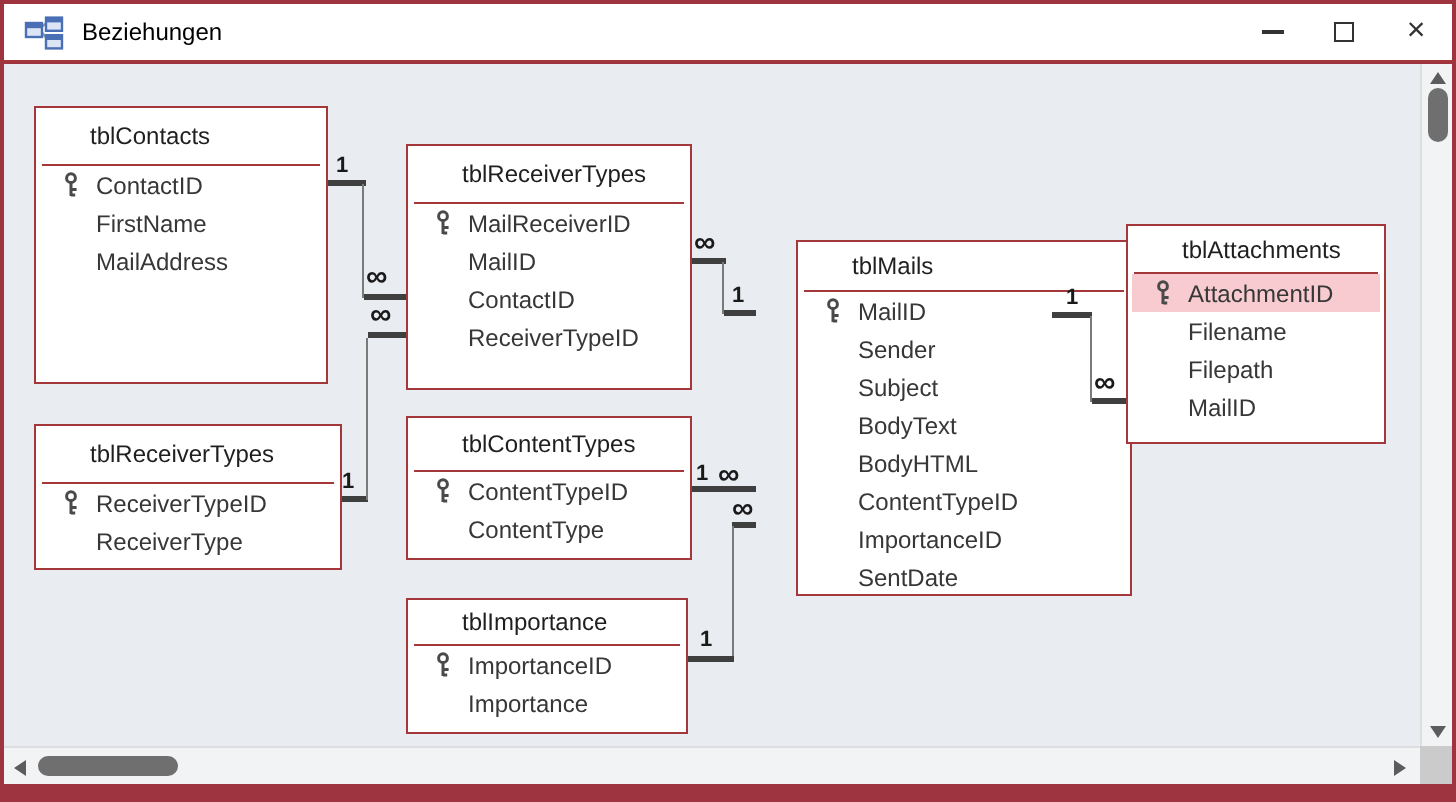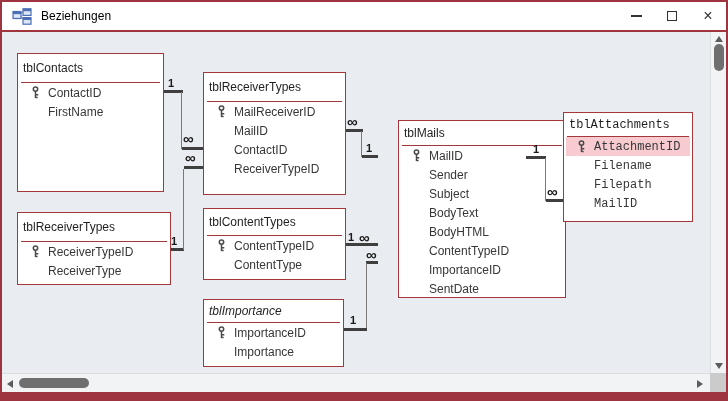--- a/index.html
+++ b/index.html
@@ -15,21 +15,21 @@
   .glyph-min { width:11px; height:2px; background:#333; }
   .glyph-max { width:10px; height:10px; border:1px solid #333; }
   .glyph-close { font-size:16px; color:#333; line-height:10px; }
 
   .canvas { position:absolute; left:2px; top:32px; width:708px; height:341px; background:#e9edf1; }
 
   #diagram-layer { position:absolute; left:0; top:0; width:728px; height:401px; pointer-events:none; }
   #diagram-layer > * { pointer-events:auto; }
 
   .tbl { position:absolute; background:#ffffff; border:1px solid #a4373a; }
-  .tbl-title { display:flex; align-items:center; padding-left:5px; font-size:12px; color:#1f1f1f; }
+  .tbl-title { display:flex; align-items:center; padding-left:27px; font-size:12px; color:#1f1f1f; }
   .tbl-divider { height:1px; background:#a4373a; margin:0 3px; }
   .row { height:19px; display:flex; align-items:center; padding-left:13px; }
   .row.sel { background:#f8cbd0; margin:0 2px; padding-left:11px; }
   .keycol { width:17px; flex:0 0 17px; display:flex; align-items:center; }
   .fname { font-size:12px; color:#373737; white-space:nowrap; }
 
   .seg-bar   { position:absolute; background:#3f3f3f; }
   .seg-vline { position:absolute; background:#7a7a7a; }
   .seg-label { position:absolute; font-weight:bold; font-size:11px; color:#1a1a1a; line-height:12px; }
   .seg-label.inf { font-size:15px; line-height:11px; letter-spacing:-1px; }
@@ -90,20 +90,24 @@
               <circle cx="4.5" cy="3.1" r="2.2" fill="none" stroke="#4a4a4a" stroke-width="1.5"></circle>
               <path d="M4.5 5.3 V12 M4.5 8.8 H7.3 M4.5 11.5 H6.6" stroke="#4a4a4a" stroke-width="1.5" fill="none"></path>
             </svg>
           </div>
           <span class="fname">ContactID</span>
         </div>
         <div class="row">
           <div class="keycol"></div>
           <span class="fname">FirstName</span>
         </div>
+        <div class="row">
+          <div class="keycol"></div>
+          <span class="fname">MailAddress</span>
+        </div>
       </div>
       <div class="tbl" style="left: 203px; top: 72px; width: 143px; height: 123px;">
         <div class="tbl-title" style="height: 28px;">tblReceiverTypes</div>
         <div class="tbl-divider"></div>
         <div class="row">
           <div class="keycol">
             <svg width="9" height="13" viewBox="0 0 9 13">
               <circle cx="4.5" cy="3.1" r="2.2" fill="none" stroke="#4a4a4a" stroke-width="1.5"></circle>
               <path d="M4.5 5.3 V12 M4.5 8.8 H7.3 M4.5 11.5 H6.6" stroke="#4a4a4a" stroke-width="1.5" fill="none"></path>
             </svg>
@@ -151,21 +155,21 @@
             </svg>
           </div>
           <span class="fname">ContentTypeID</span>
         </div>
         <div class="row">
           <div class="keycol"></div>
           <span class="fname">ContentType</span>
         </div>
       </div>
       <div class="tbl" style="left: 203px; top: 299px; width: 141px; height: 68px;">
-        <div class="tbl-title" style="height: 22px; font-style: italic;">tblImportance</div>
+        <div class="tbl-title" style="height: 22px;">tblImportance</div>
         <div class="tbl-divider"></div>
         <div class="row">
           <div class="keycol">
             <svg width="9" height="13" viewBox="0 0 9 13">
               <circle cx="4.5" cy="3.1" r="2.2" fill="none" stroke="#4a4a4a" stroke-width="1.5"></circle>
               <path d="M4.5 5.3 V12 M4.5 8.8 H7.3 M4.5 11.5 H6.6" stroke="#4a4a4a" stroke-width="1.5" fill="none"></path>
             </svg>
           </div>
           <span class="fname">ImportanceID</span>
         </div>
@@ -208,21 +212,21 @@
         </div>
         <div class="row">
           <div class="keycol"></div>
           <span class="fname">ImportanceID</span>
         </div>
         <div class="row">
           <div class="keycol"></div>
           <span class="fname">SentDate</span>
         </div>
       </div>
-      <div class="tbl" style="left: 563px; top: 112px; width: 130px; height: 110px; font-family: Liberation Mono, monospace;">
+      <div class="tbl" style="left: 563px; top: 112px; width: 130px; height: 110px;">
         <div class="tbl-title" style="height: 23px;">tblAttachments</div>
         <div class="tbl-divider"></div>
         <div class="row sel">
           <div class="keycol">
             <svg width="9" height="13" viewBox="0 0 9 13">
               <circle cx="4.5" cy="3.1" r="2.2" fill="none" stroke="#4a4a4a" stroke-width="1.5"></circle>
               <path d="M4.5 5.3 V12 M4.5 8.8 H7.3 M4.5 11.5 H6.6" stroke="#4a4a4a" stroke-width="1.5" fill="none"></path>
             </svg>
           </div>
           <span class="fname">AttachmentID</span>

